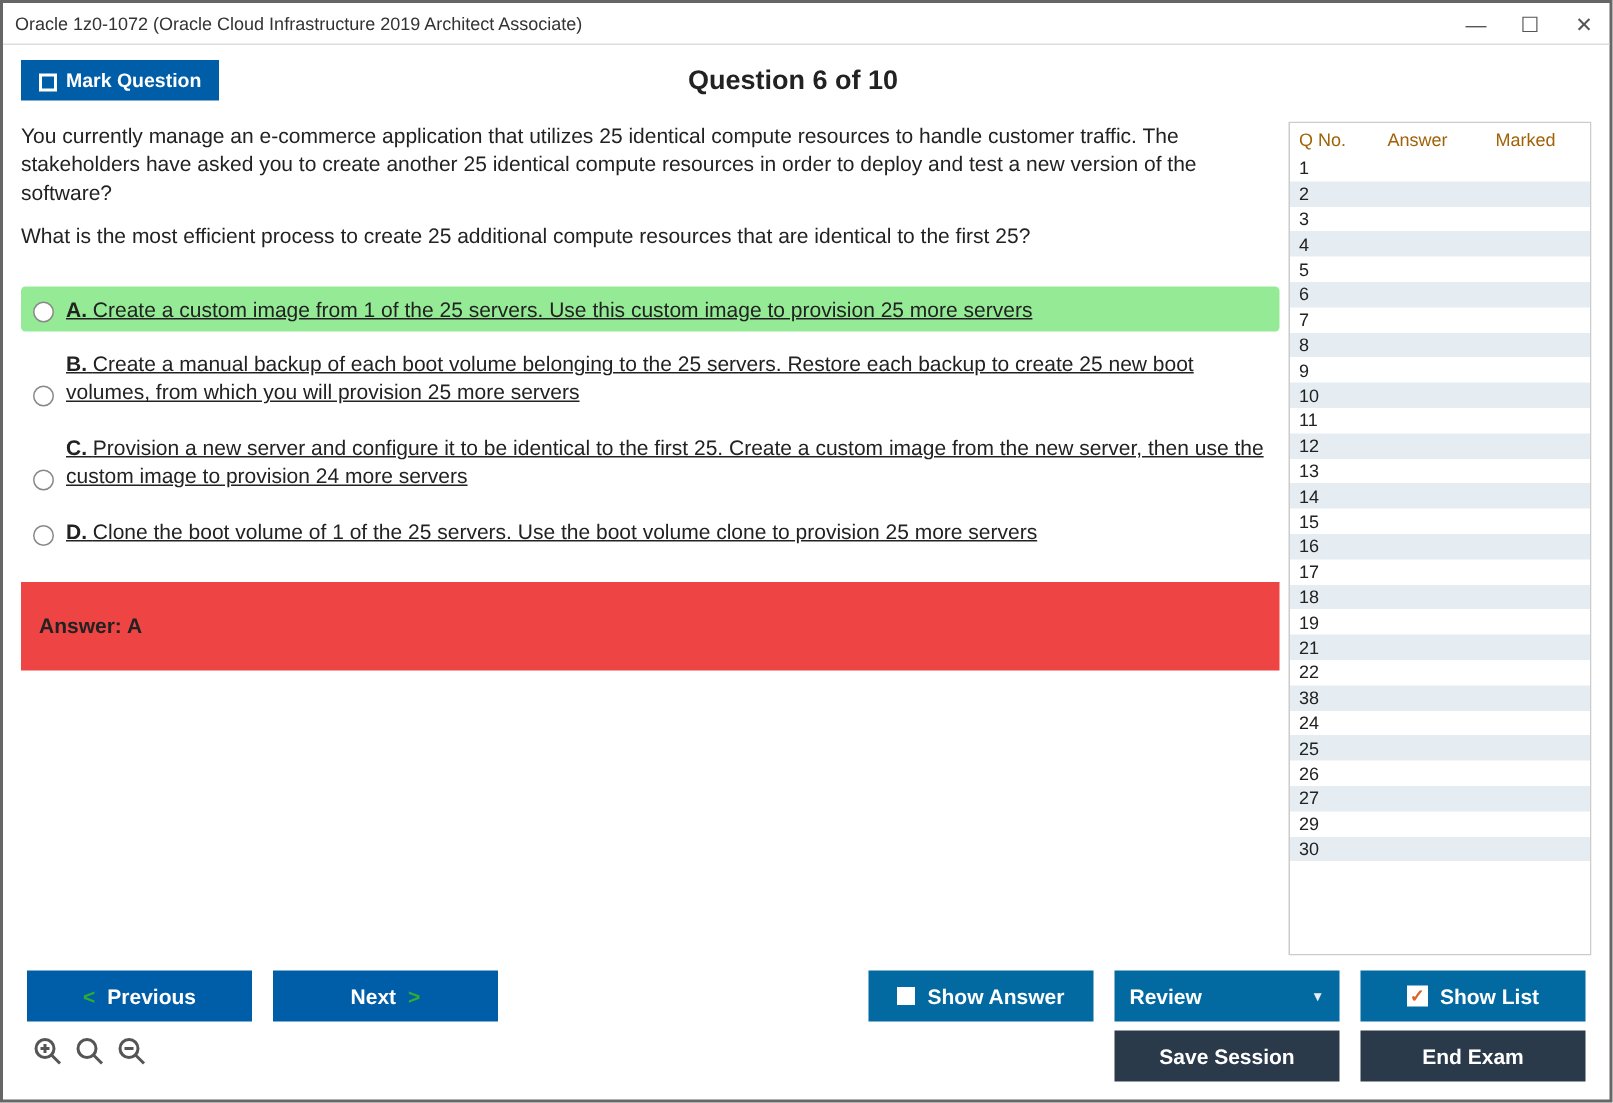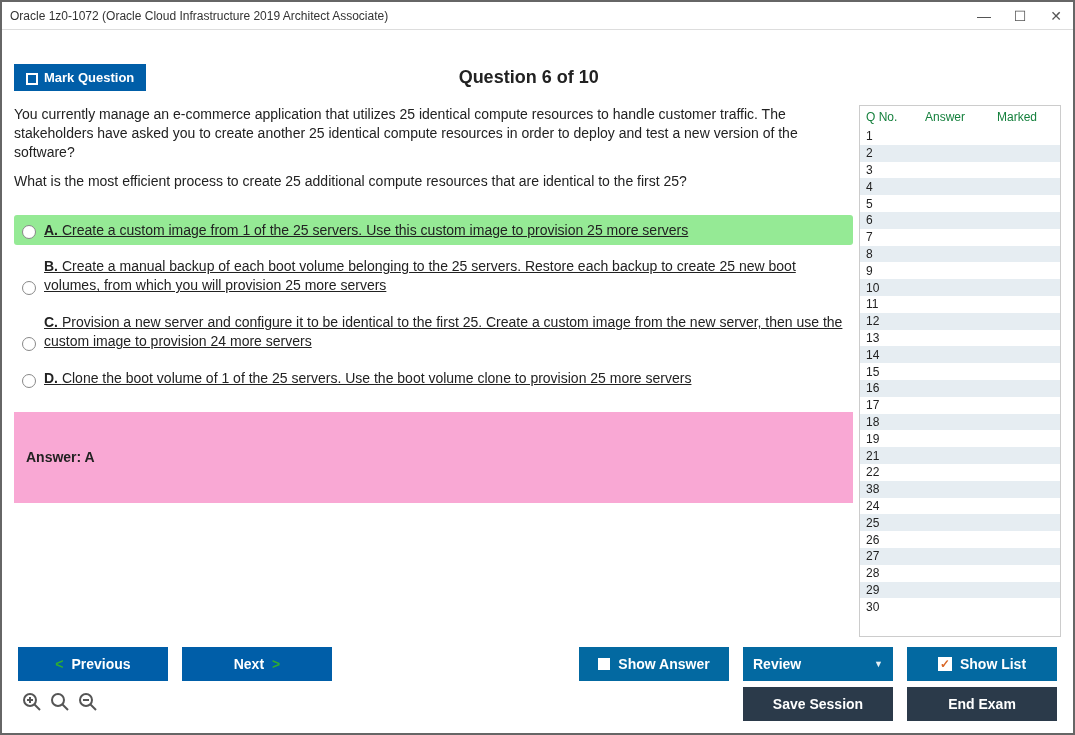--- a/index.html
+++ b/index.html
@@ -10,21 +10,20 @@
     color: #222;
   }
   .window {
     width: 1075px;
     height: 735px;
     border: 2px solid #666;
     display: flex;
     flex-direction: column;
     position: relative;
     margin: 0;
-    gap: 24px;
   }
   .titlebar {
     height: 28px;
     display: flex;
     align-items: center;
     padding: 0 8px;
     border-bottom: 1px solid #ddd;
     font-size: 12px;
     color: #333;
   }
@@ -88,39 +87,39 @@
     border-radius: 3px;
     text-decoration: underline;
   }
   .option.correct { background: #95ea95; }
   .radio {
     width: 14px; height: 14px; border: 1.5px solid #888; border-radius: 50%;
     flex-shrink: 0; margin-top: 2px; background: #fff;
   }
   .opt-text b { font-weight: bold; }
   .answer-box {
-    background: #f9a8d4;
-    padding: 36px 12px;
+    background: #ef4444;
+    padding: 20px 12px;
     margin-top: 18px;
     font-weight: bold;
     font-size: 14px;
   }
   .side-panel {
     width: 202px;
     border: 1px solid #ccc;
     display: flex;
     flex-direction: column;
     font-size: 12px;
     overflow: hidden;
   }
   .side-head {
     display: flex;
     font-weight: normal;
     padding: 4px 6px;
-    color: #15803d;
+    color: #a16207;
     background: #fff;
   }
   .side-head .col-q { width: 44px; }
   .side-head .col-a { width: 70px; text-align: center; }
   .side-head .col-m { flex:1; text-align: center; }
   .qlist {
     flex: 1;
     overflow-y: scroll;
     scrollbar-width: auto;
   }
@@ -353,25 +352,20 @@
               <div class="col-a"></div>
               <div class="col-m"></div>
             </div>
             <div class="qrow">
               <div class="col-q">26</div>
               <div class="col-a"></div>
               <div class="col-m"></div>
             </div>
             <div class="qrow">
               <div class="col-q">27</div>
-              <div class="col-a"></div>
-              <div class="col-m"></div>
-            </div>
-            <div class="qrow">
-              <div class="col-q">28</div>
               <div class="col-a"></div>
               <div class="col-m"></div>
             </div>
             <div class="qrow">
               <div class="col-q">29</div>
               <div class="col-a"></div>
               <div class="col-m"></div>
             </div>
             <div class="qrow">
               <div class="col-q">30</div>

